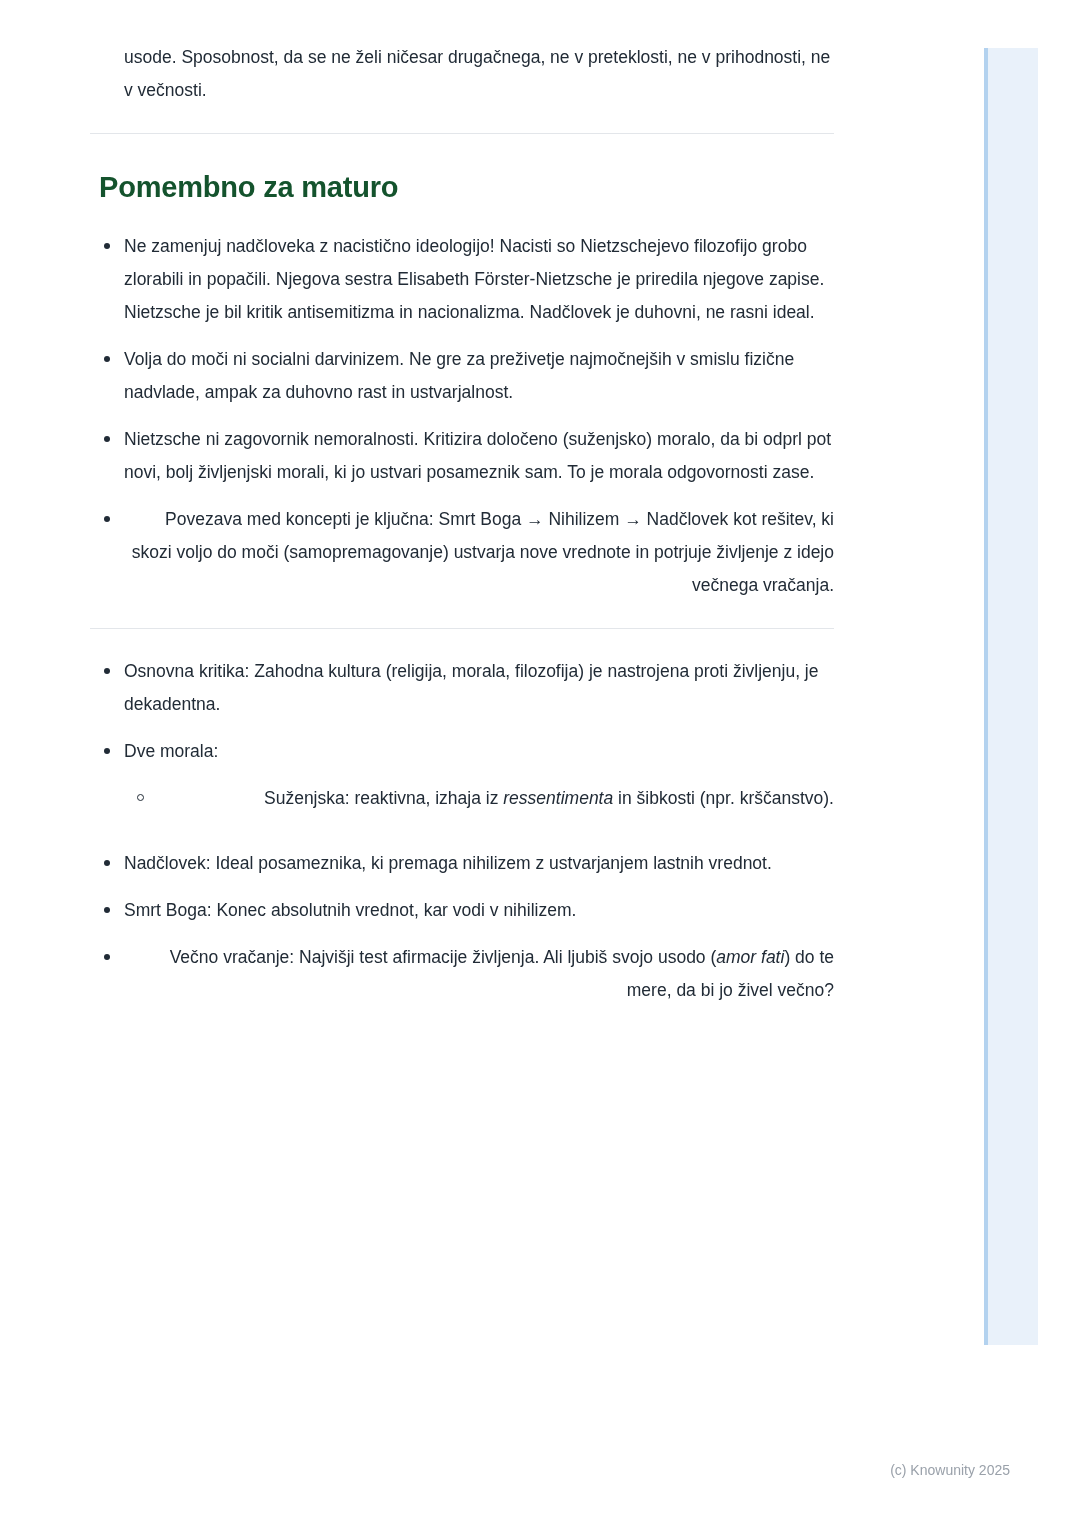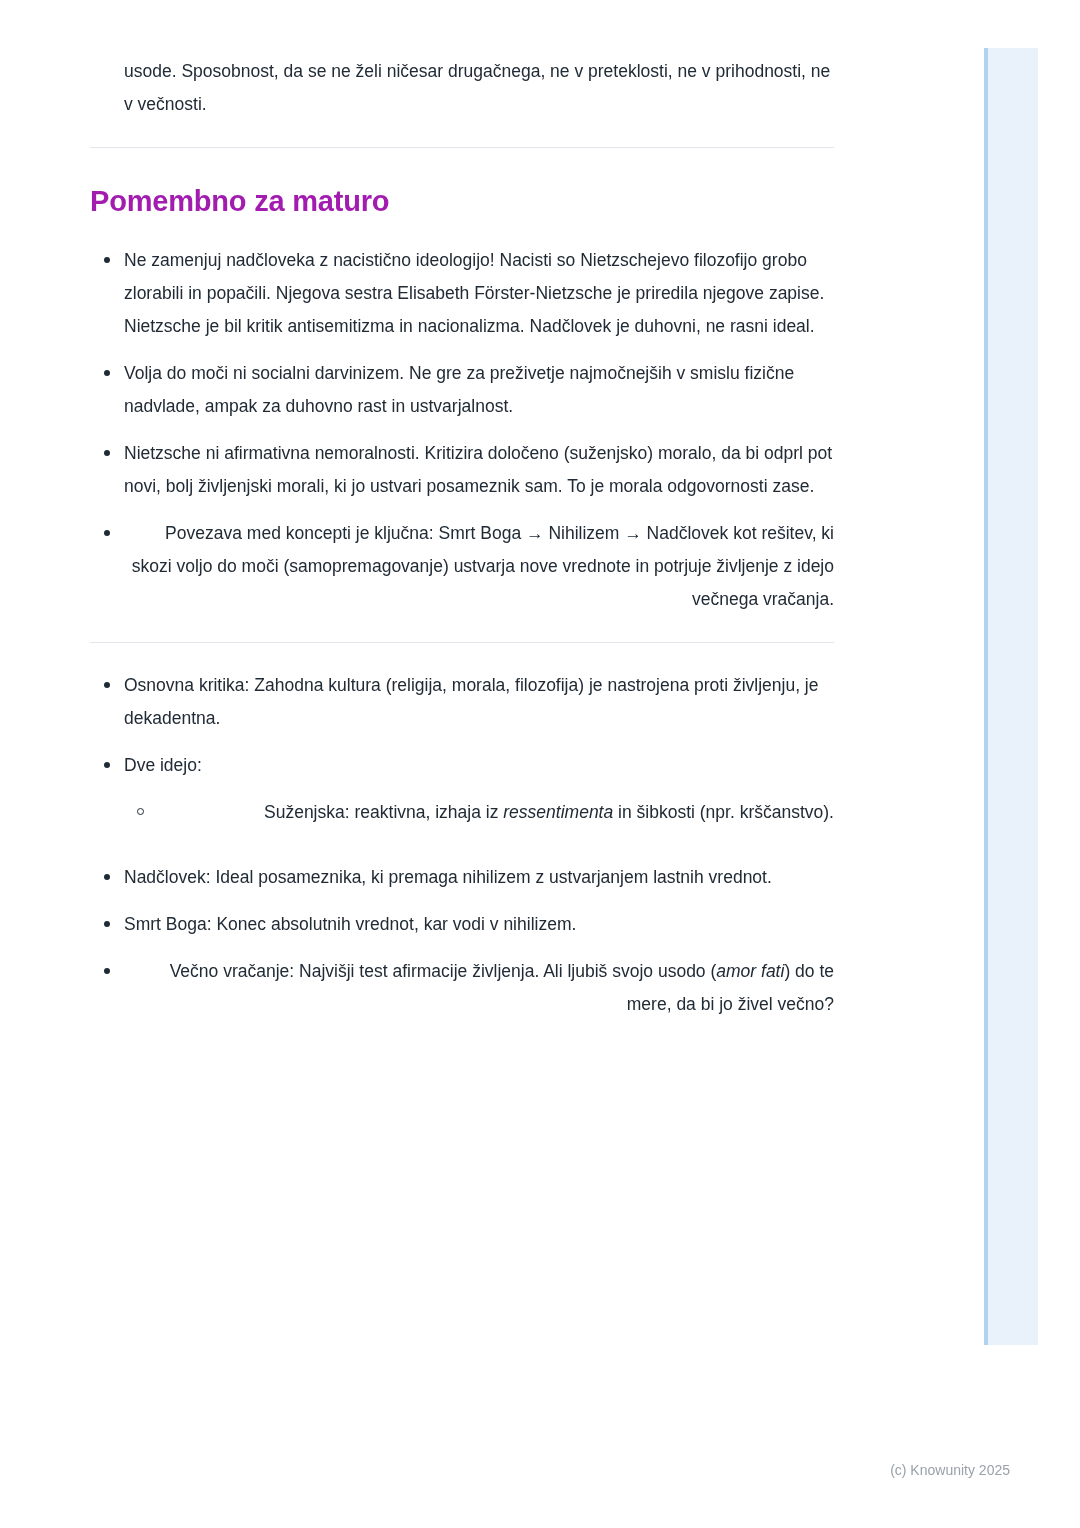--- a/index.html
+++ b/index.html
@@ -11,41 +11,41 @@
     background: #ffffff;
     font-family: "Liberation Sans", sans-serif;
     color: #212b36;
     overflow: hidden;
   }
   .content {
     position: absolute;
     left: 90px;
     top: 0;
     width: 744px;
-    padding-top: 55px;
+    padding-top: 41px;
     font-size: 17.5px;
     line-height: 33px;
   }
   .intro {
     margin: 0 0 0 34px;
     max-width: 710px;
   }
   .divider {
     height: 0;
     border: none;
     border-top: 1px solid #e3e6ea;
     margin: 26px 0 0 0;
     width: 100%;
   }
   .section-title {
-    margin: 36px 0 0 0;
+    margin: 36px 0 0 9px;
     font-size: 29px;
     line-height: 34px;
     font-weight: 700;
-    color: #a21caf;
+    color: #14532d;
     letter-spacing: -0.2px;
   }
   .blist {
     list-style: none;
     margin: 26px 0 0 0;
     padding: 0;
   }
   .li {
     display: flex;
     margin: 0 0 14px 0;
@@ -122,21 +122,21 @@
               </span>
               <div class="li-body">
                 <div class="li-text"><span class="b">Volja do moči ni socialni darvinizem.</span><span> Ne gre za preživetje najmočnejših v smislu fizične nadvlade, ampak za duhovno rast in ustvarjalnost.</span></div>
               </div>
             </li>
             <li class="li">
               <span class="marker-col">
                 <span class="marker dot"></span>
               </span>
               <div class="li-body">
-                <div class="li-text"><span class="b">Nietzsche ni afirmativna nemoralnosti.</span><span> Kritizira določeno (suženjsko) moralo, da bi odprl pot novi, bolj življenjski morali, ki jo ustvari posameznik sam. To je morala odgovornosti zase.</span></div>
+                <div class="li-text"><span class="b">Nietzsche ni zagovornik nemoralnosti.</span><span> Kritizira določeno (suženjsko) moralo, da bi odprl pot novi, bolj življenjski morali, ki jo ustvari posameznik sam. To je morala odgovornosti zase.</span></div>
               </div>
             </li>
             <li class="li">
               <span class="marker-col">
                 <span class="marker dot"></span>
               </span>
               <div class="li-body">
                 <div class="li-text"><span>Povezava med koncepti je ključna: </span><span class="b">Smrt Boga</span><span> → </span><span class="b">Nihilizem</span><span> → </span><span class="b">Nadčlovek</span><span> kot rešitev, ki skozi </span><span class="b">voljo do moči</span><span> (samopremagovanje) ustvarja nove vrednote in potrjuje življenje z idejo </span><span class="b">večnega vračanja</span><span>.</span></div>
               </div>
             </li>
@@ -152,21 +152,21 @@
               </span>
               <div class="li-body">
                 <div class="li-text"><span class="b">Osnovna kritika</span><span>: Zahodna kultura (religija, morala, filozofija) je nastrojena proti življenju, je dekadentna.</span></div>
               </div>
             </li>
             <li class="li">
               <span class="marker-col">
                 <span class="marker dot"></span>
               </span>
               <div class="li-body">
-                <div class="li-text"><span class="b">Dve idejo</span><span>:</span></div>
+                <div class="li-text"><span class="b">Dve morala</span><span>:</span></div>
                 <ul class="blist sublist">
                   <li class="li sub">
                     <span class="marker-col">
                       <span class="marker circ"></span>
                     </span>
                     <div class="li-body">
                       <div class="li-text"><span class="b">Suženjska</span><span>: reaktivna, izhaja iz </span><span class="i">ressentimenta</span><span> in šibkosti (npr. krščanstvo).</span></div>
                     </div>
                   </li>
                 </ul>

